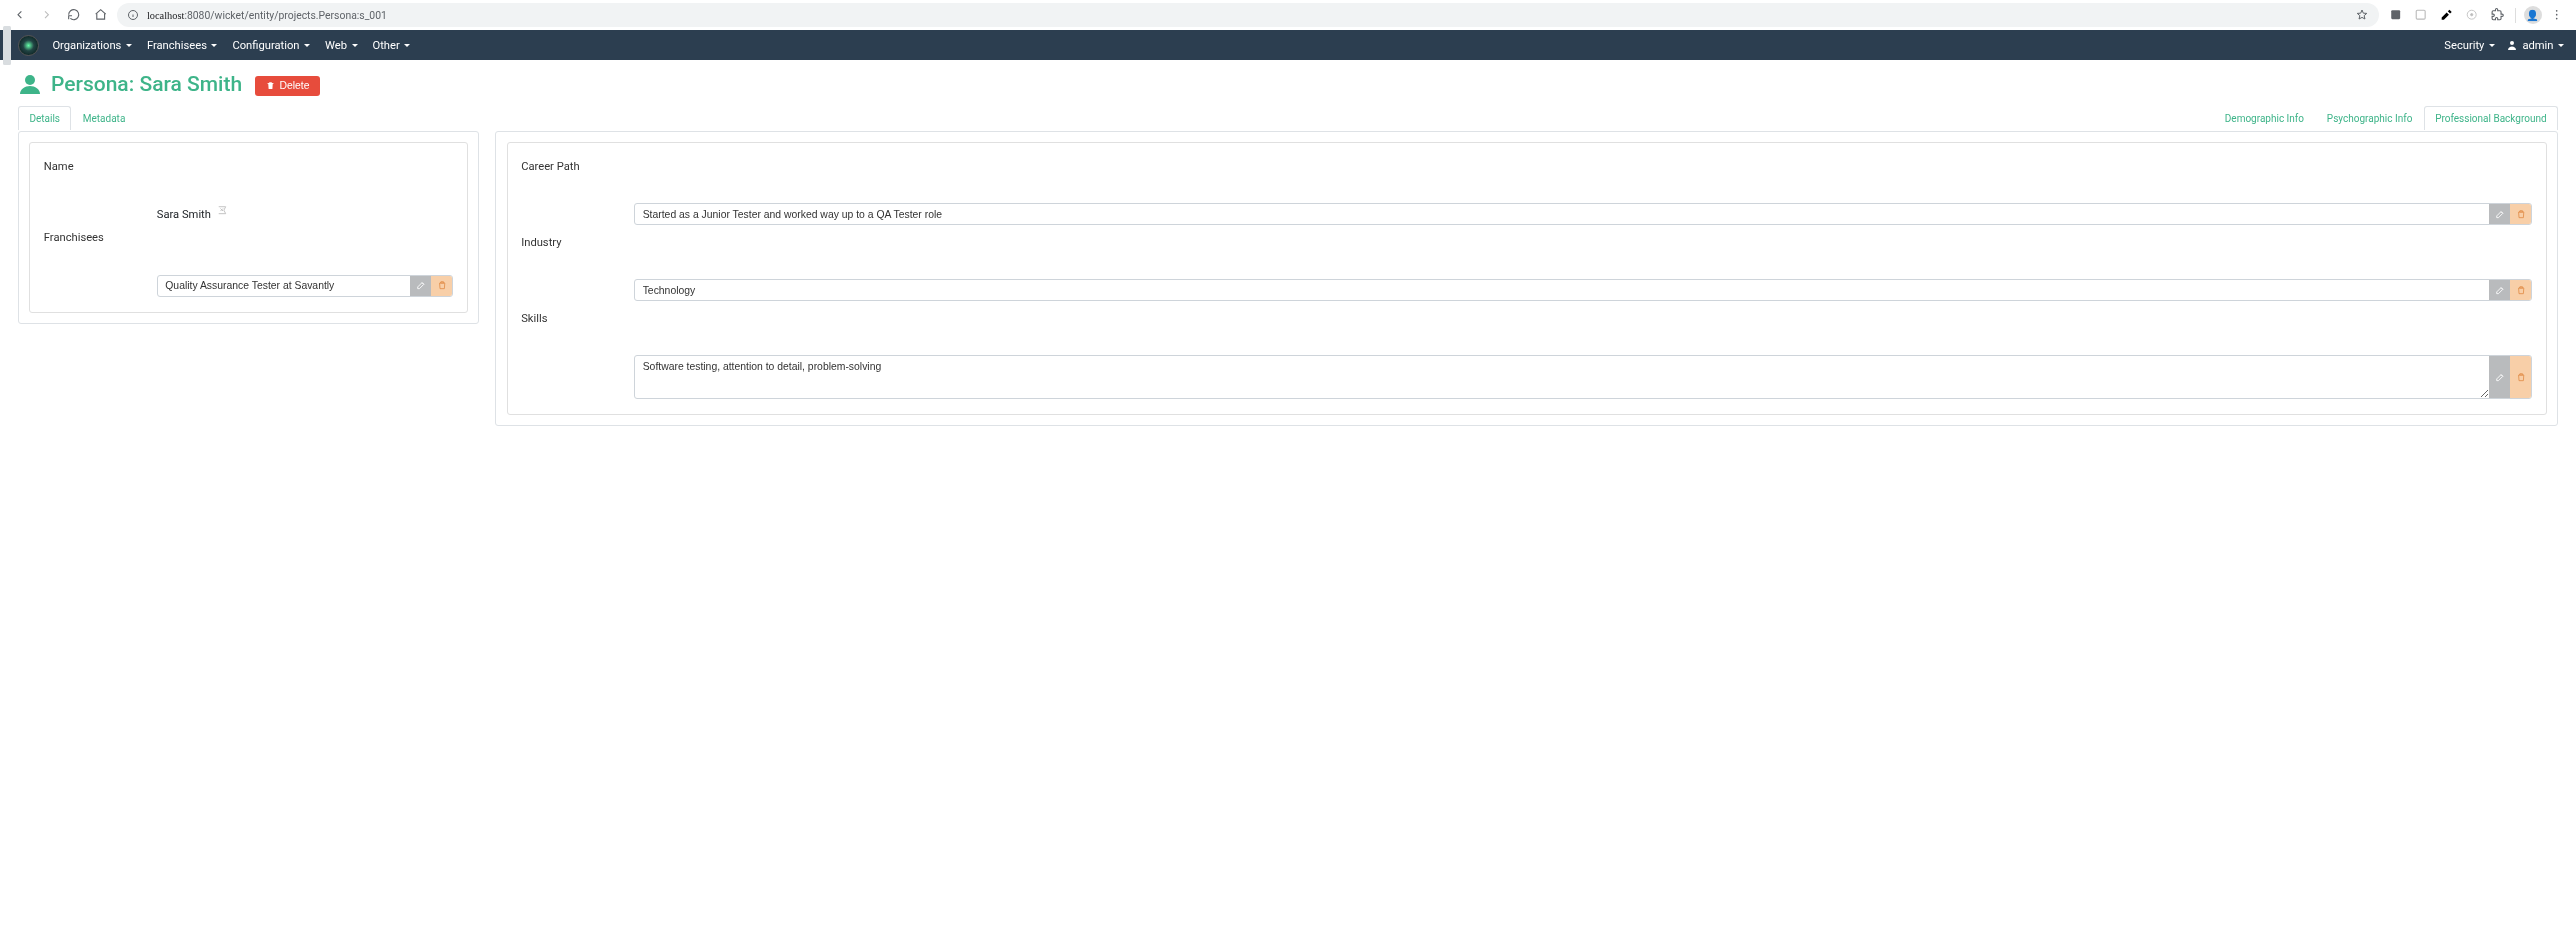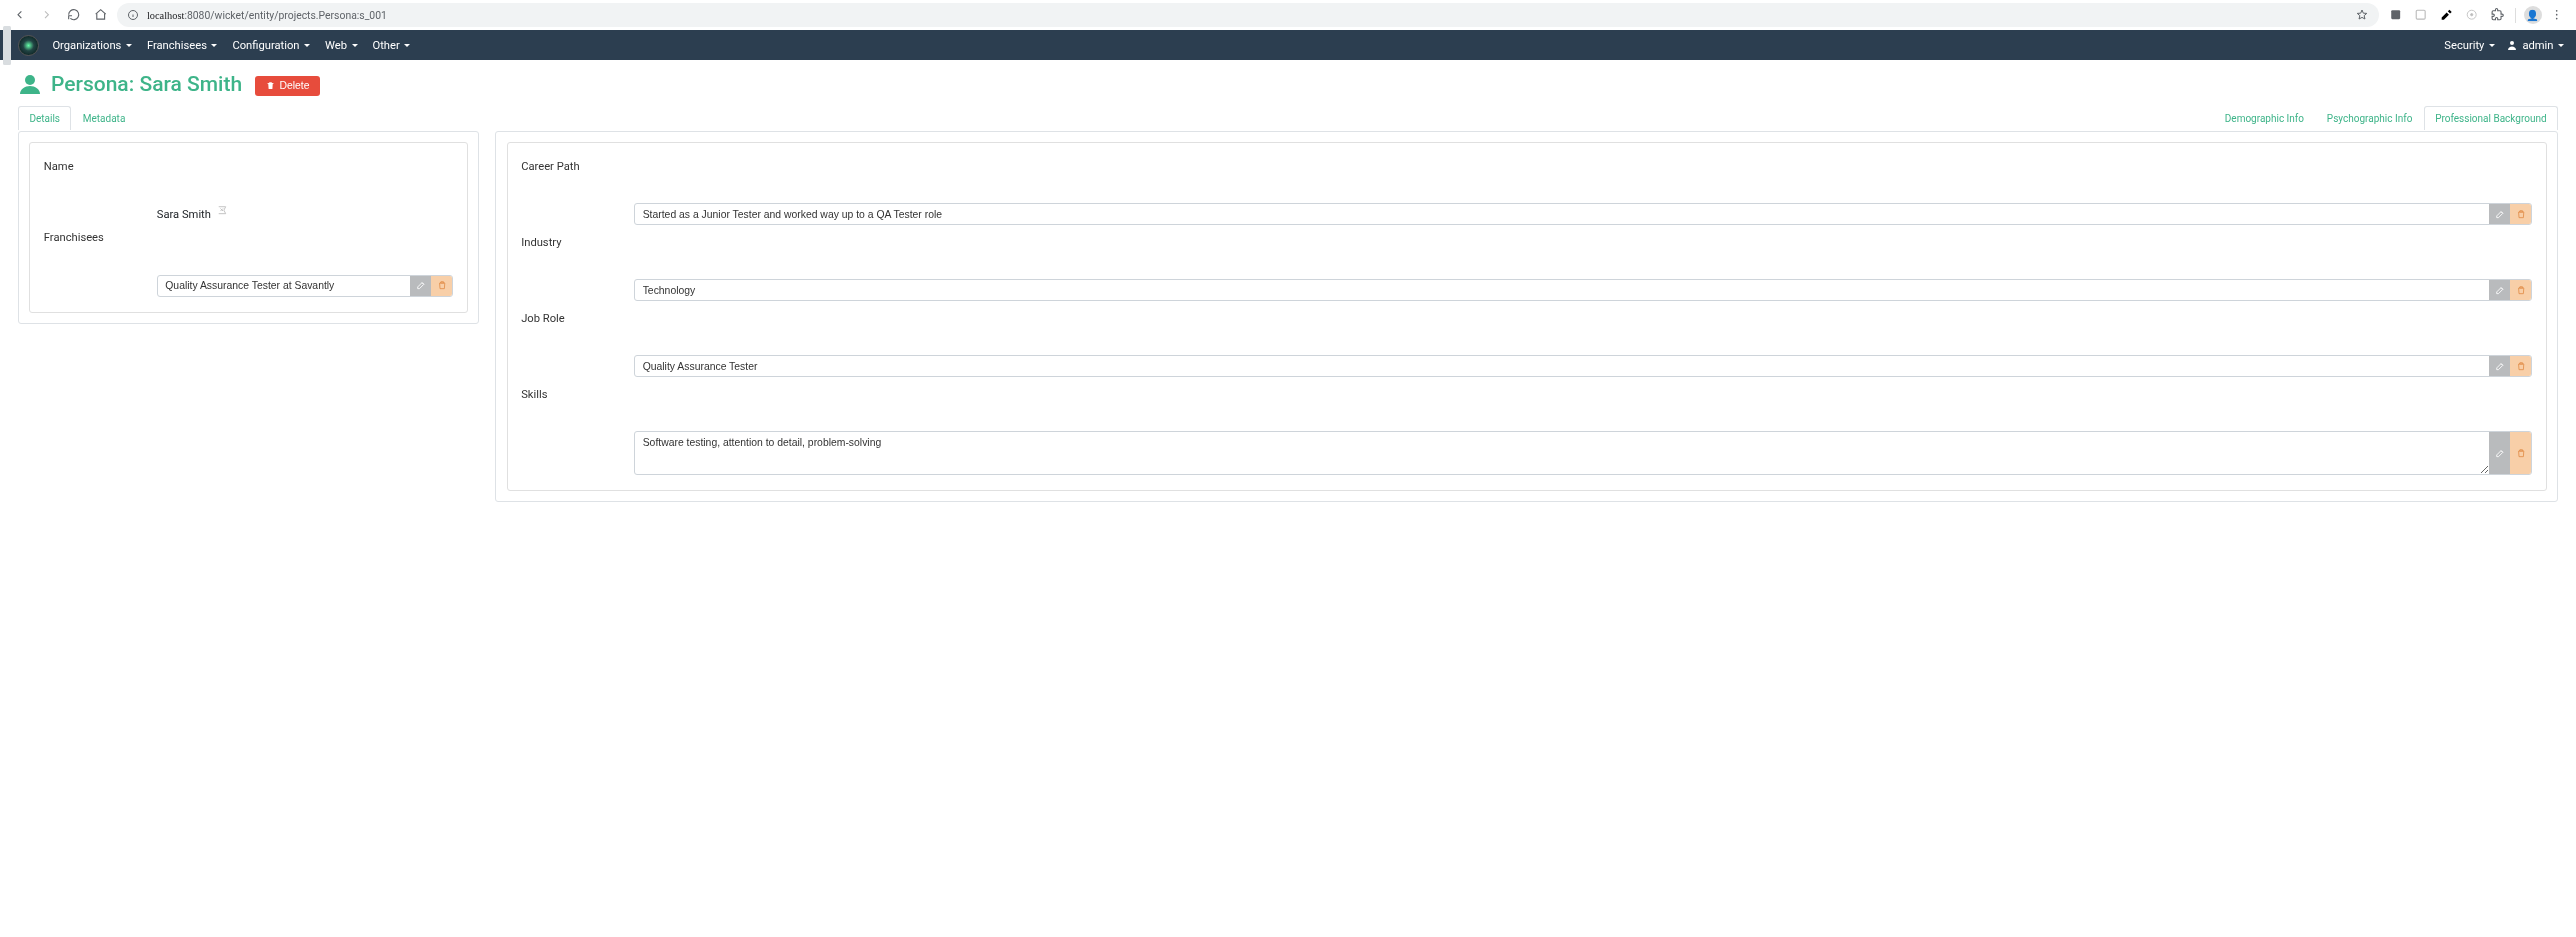--- a/index.html
+++ b/index.html
@@ -284,40 +284,20 @@
                 <button class="input-btn clear">
                     <svg viewBox="0 0 24 24" fill="none" stroke="currentColor" stroke-width="2">
                       <path d="M6 7h12l-1 13H7L6 7z"></path>
                       <path d="M9 4h6l1 3H8z"></path>
                     </svg>
                   </button>
               </div>
             </div>
           </div>
           <div class="field-row">
-            <div class="field-label">Job Role</div>
-            <div class="field-value">
-              <div class="input-group">
-                <input class="input-text" value="Quality Assurance Tester" style="">
-                <button class="input-btn edit">
-                    <svg viewBox="0 0 24 24" fill="none" stroke="currentColor" stroke-width="2">
-                      <path d="M4 20h4l10-10-4-4L4 16v4z"></path>
-                      <path d="M14 6l4 4"></path>
-                    </svg>
-                  </button>
-                <button class="input-btn clear">
-                    <svg viewBox="0 0 24 24" fill="none" stroke="currentColor" stroke-width="2">
-                      <path d="M6 7h12l-1 13H7L6 7z"></path>
-                      <path d="M9 4h6l1 3H8z"></path>
-                    </svg>
-                  </button>
-              </div>
-            </div>
-          </div>
-          <div class="field-row">
             <div class="field-label">Skills</div>
             <div class="field-value">
               <div class="input-group">
                 <textarea class="input-text" rows="3" style="">Software testing, attention to detail, problem-solving</textarea>
                 <button class="input-btn edit">
                     <svg viewBox="0 0 24 24" fill="none" stroke="currentColor" stroke-width="2">
                       <path d="M4 20h4l10-10-4-4L4 16v4z"></path>
                       <path d="M14 6l4 4"></path>
                     </svg>
                   </button>

